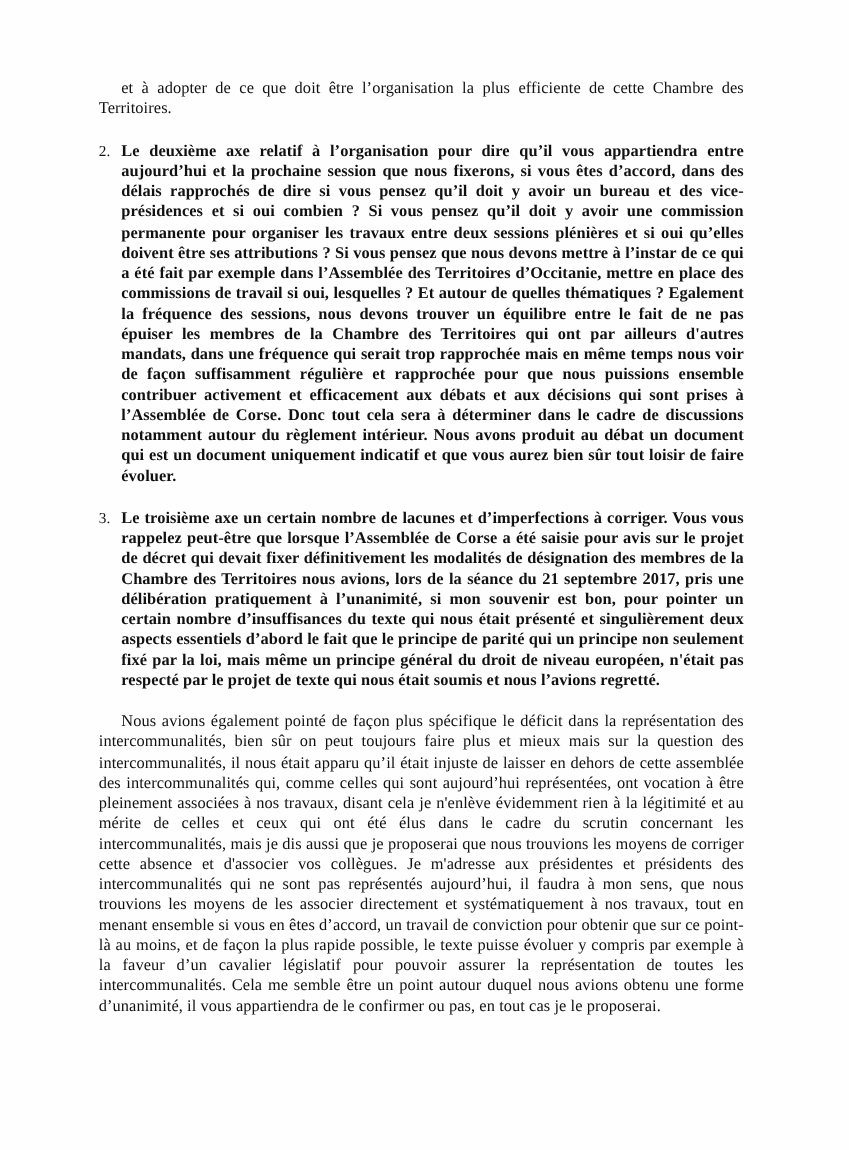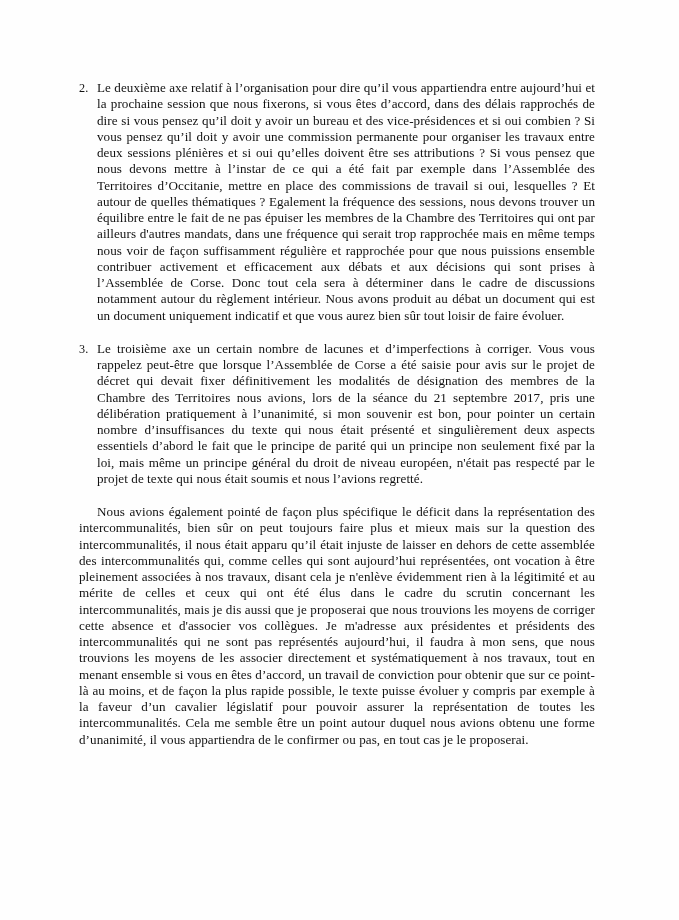--- a/index.html
+++ b/index.html
@@ -54,27 +54,29 @@
     left: 0;
     top: 0;
     width: 18px;
     font-size: 12.2px;
     line-height: 16.25px;
     font-feature-settings: "onum" 1;
     text-align: left;
   }
   .num-body {
     display: block;
+    font-weight: bold;
   }
 </style>
 </head>
 <body>
 
 <div class="page">
 
+  <p class="para para-cont">et à adopter de ce que doit être l’organisation la plus efficiente de cette Chambre des Territoires.</p>
 
   <div class="gap-lg"></div>
 
   <div class="para num-item">
     <span class="num-marker">2.</span>
     <span class="num-body">Le deuxième axe relatif à l’organisation pour dire qu’il vous appartiendra entre aujourd’hui et la prochaine session que nous fixerons, si vous êtes d’accord, dans des délais rapprochés de dire si vous pensez qu’il doit y avoir un bureau et des vice-présidences et si oui combien ? Si vous pensez qu’il doit y avoir une commission permanente pour organiser les travaux entre deux sessions plénières et si oui qu’elles doivent être ses attributions ? Si vous pensez que nous devons mettre à l’instar de ce qui a été fait par exemple dans l’Assemblée des Territoires d’Occitanie, mettre en place des commissions de travail si oui, lesquelles ? Et autour de quelles thématiques ? Egalement la fréquence des sessions, nous devons trouver un équilibre entre le fait de ne pas épuiser les membres de la Chambre des Territoires qui ont par ailleurs d'autres mandats, dans une fréquence qui serait trop rapprochée mais en même temps nous voir de façon suffisamment régulière et rapprochée pour que nous puissions ensemble contribuer activement et efficacement aux débats et aux décisions qui sont prises à l’Assemblée de Corse. Donc tout cela sera à déterminer dans le cadre de discussions notamment autour du règlement intérieur. Nous avons produit au débat un document qui est un document uniquement indicatif et que vous aurez bien sûr tout loisir de faire évoluer.</span>
   </div>
 
   <div class="gap-md"></div>
 

